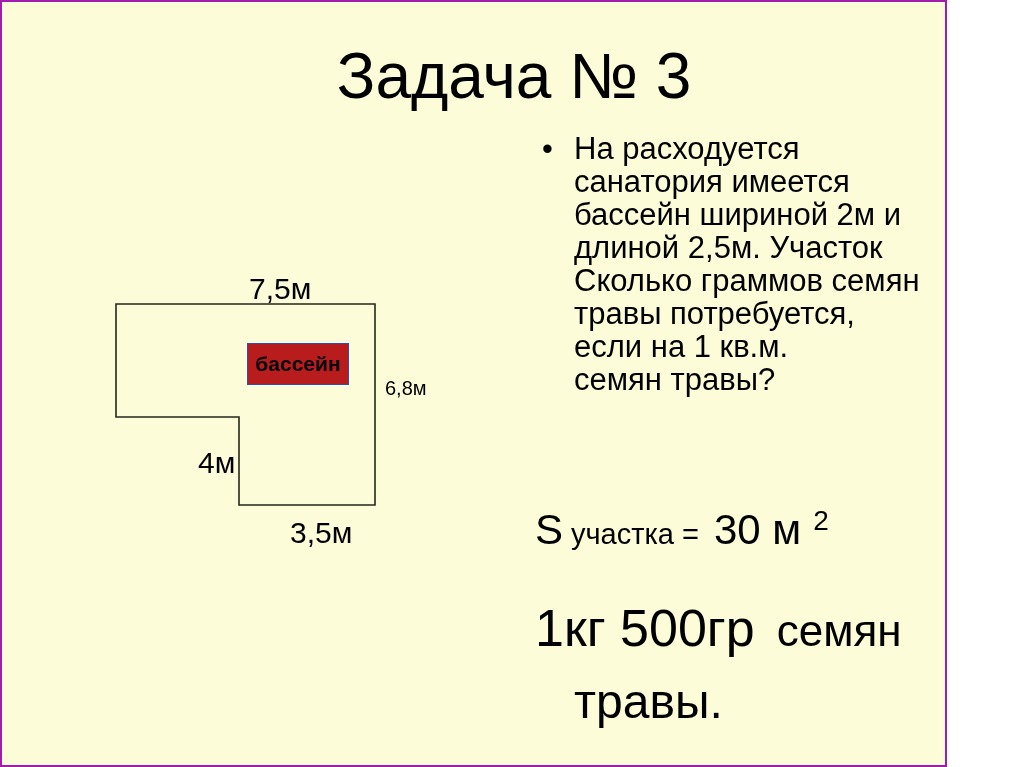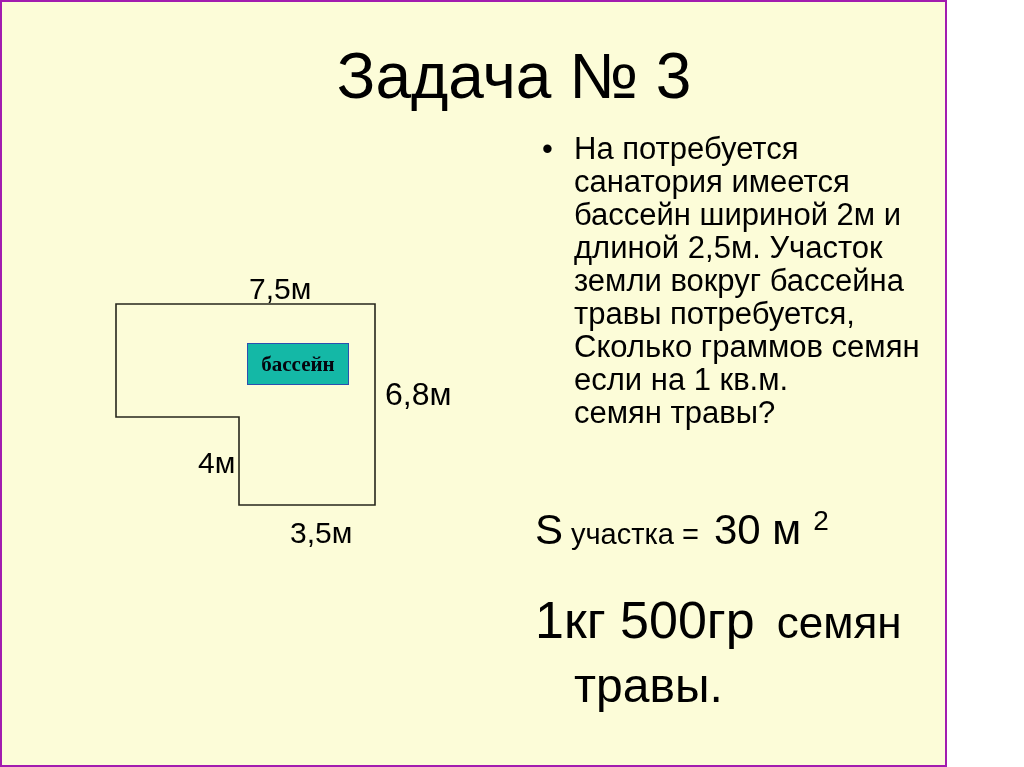--- a/index.html
+++ b/index.html
@@ -37,21 +37,21 @@
     left: 145px; top: 81px;
     width: 102px; height: 42px;
     background: #4470D8;
     border: 1px solid #2C4FB0;
     display: flex; align-items: center; justify-content: center;
     font-size: 21px; font-weight: bold; color: #05050f;
   }
 
   .dim { position: absolute; line-height: 1; white-space: nowrap; }
   .dim-top    { left: 127px; top: 12px;  font-size: 30px; margin-left: 20px; }
-  .dim-right  { left: 283px; top: 116px; font-size: 32px; }
+  .dim-right  { left: 283px; top: 116px; font-size: 20px; }
   .dim-left   { left: 96px;  top: 186px; font-size: 30px; }
   .dim-bottom { left: 188px; top: 256px; font-size: 30px; }
 
   
   .problem {
     position: absolute;
     left: 540px; top: 130px; width: 420px;
     display: flex;
   }
   .bullet {
@@ -76,57 +76,56 @@
   .area-sub { margin-left: 8px; }
   .area-eq  { margin-left: 8px; }
   .area-val { margin-left: 15px; }
   .area-sup { font-size: 28px; vertical-align: 14px; margin-left: 12px; }
 
   
   .answer {
     position: absolute;
     left: 533px; top: 589px;
   }
-  .answer .row1 { line-height: 58px; white-space: nowrap; }
+  .answer .row1 { line-height: 74px; white-space: nowrap; }
   .amount { font-size: 52px; }
   .unit1  { font-size: 44px; margin-left: 22px; }
   .row2   { font-size: 48px; line-height: 48px; margin-left: 39px; white-space: nowrap; }
 </style>
 </head>
 <body>
 
 <div class="slide" style="background: rgb(252, 252, 216);">
 
   <div class="title">Задача № 3</div>
 
   <div class="diagram">
     <svg width="370" height="300" viewBox="0 0 370 300">
       <polygon class="plot-line" points="14,42 273,42 273,243 137,243 137,155 14,155" style="stroke: rgb(38, 38, 28);"></polygon>
     </svg>
 
-    <div class="pool" style="background: #14b8a6; border-color: rgb(44, 79, 176); font-family: Liberation Serif, serif;">
+    <div class="pool" style="background: #b91c1c; border-color: rgb(44, 79, 176);">
       <span>бассейн</span>
     </div>
 
     <span class="dim dim-top">7,5м</span>
     <span class="dim dim-right">6,8м</span>
     <span class="dim dim-left">4м</span>
     <span class="dim dim-bottom">3,5м</span>
   </div>
 
   <div class="problem">
     <span class="bullet">•</span>
     <div class="problem-lines">
-      <div class="line">На потребуется</div>
+      <div class="line">На расходуется</div>
       <div class="line">санатория имеется</div>
       <div class="line">бассейн шириной 2м и</div>
       <div class="line">длиной 2,5м. Участок</div>
-      <div class="line">земли вокруг бассейна</div>
+      <div class="line">Сколько граммов семян</div>
       <div class="line">травы потребуется,</div>
-      <div class="line">Сколько граммов семян</div>
       <div class="line">если на 1 кв.м.</div>
       <div class="line">семян травы?</div>
     </div>
   </div>
 
   <div class="area-line">
     <span class="big">S</span><span class="small area-sub">участка</span><span class="small area-eq">=</span><span class="big area-val">30 м</span><sup class="area-sup">2</sup>
   </div>
 
   <div class="answer">

